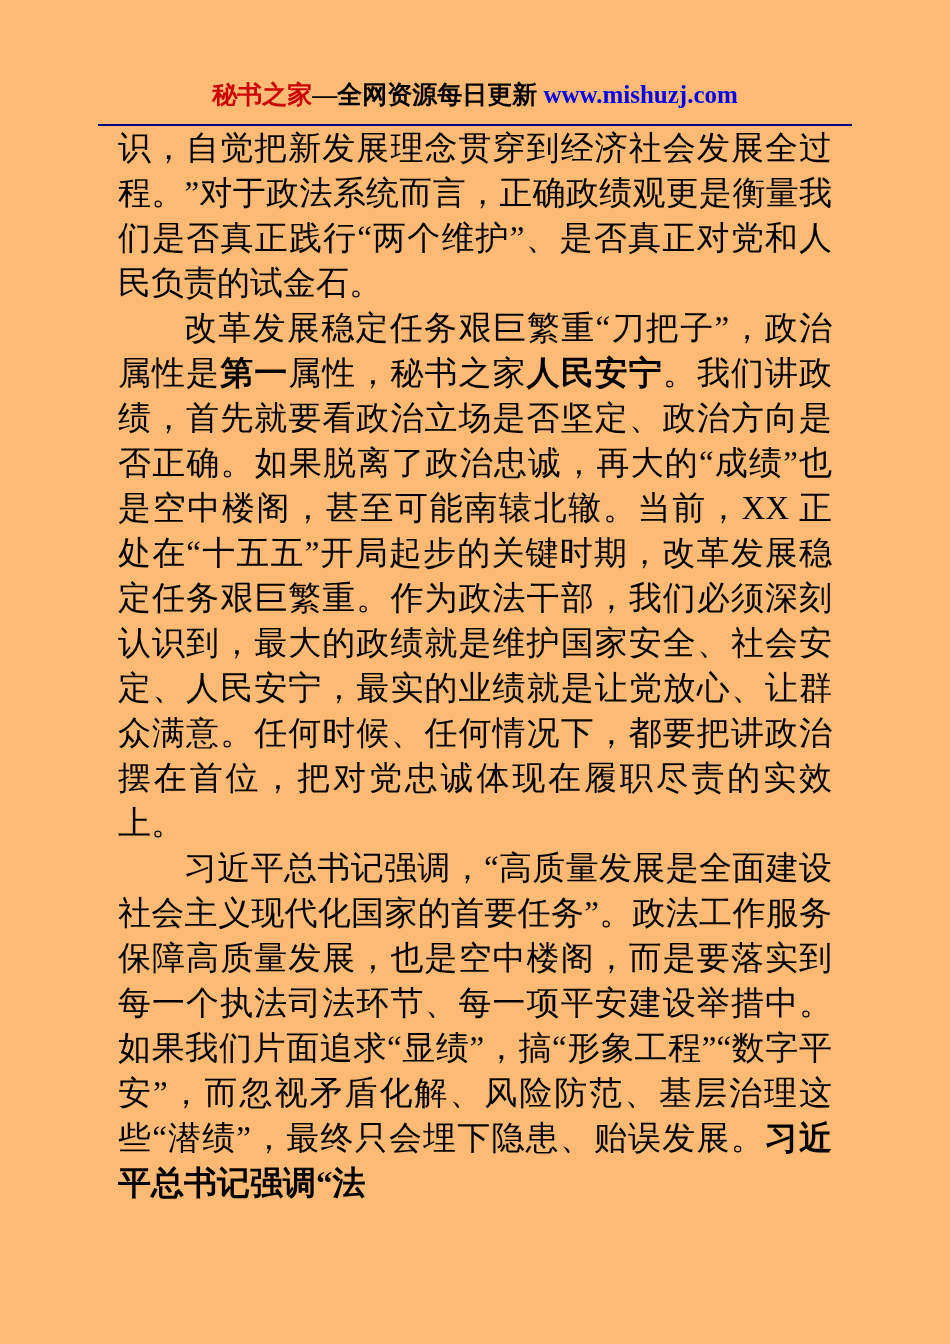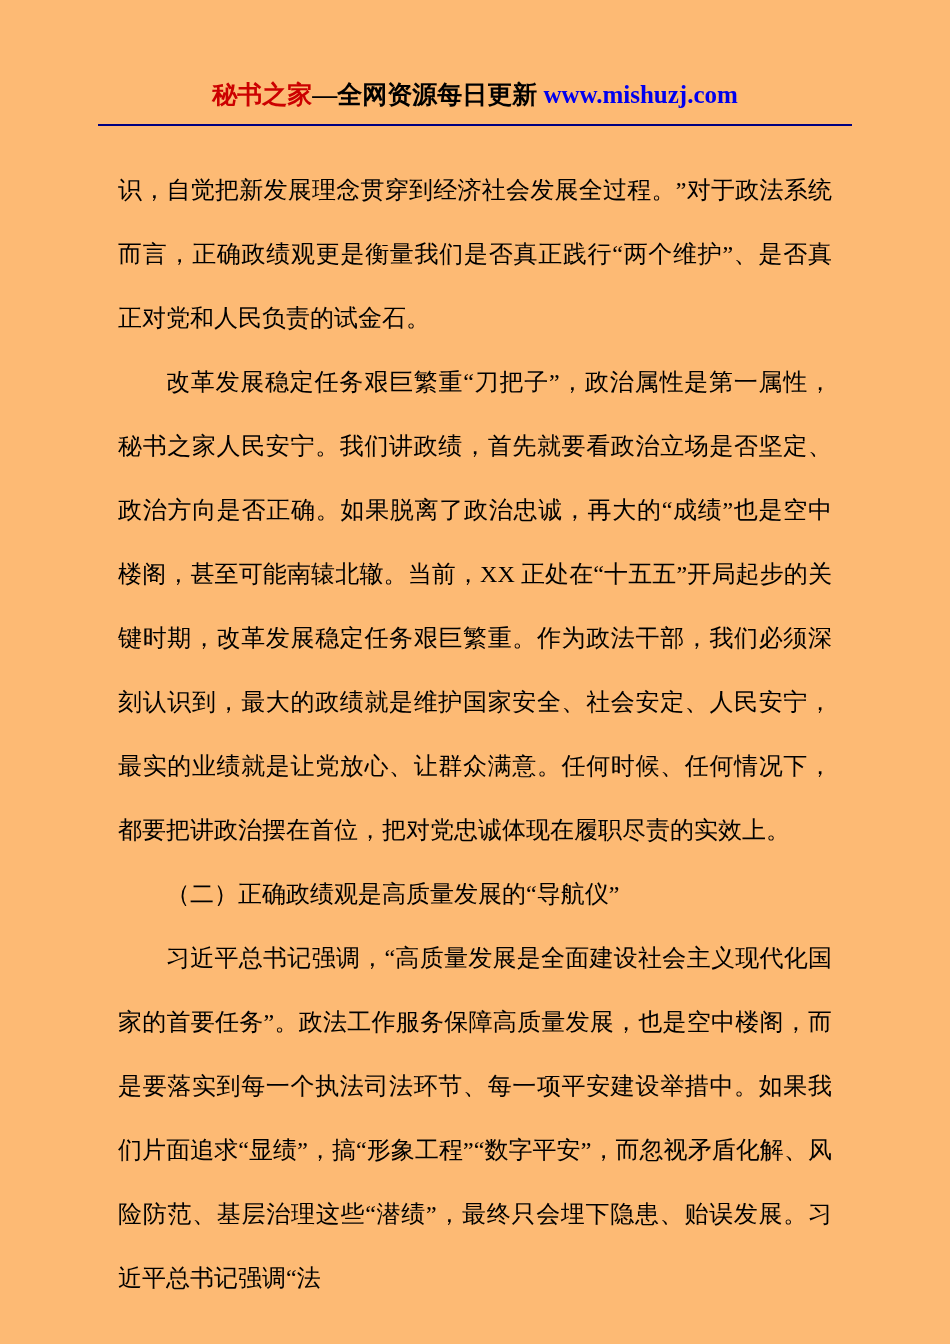--- a/index.html
+++ b/index.html
@@ -29,44 +29,42 @@
   .doc-header .brand { color: var(--brand-red); }
   .doc-header .tagline { color: #000000; }
   .doc-header .url { color: var(--link-blue); text-decoration: none; }
   .header-divider {
     border: none;
     border-bottom: 2px solid var(--divider);
     margin: 12px -20px 0 -20px;
     height: 0;
   }
   .doc-body {
-    margin-top: 32px;
-    font-size: 24px;
-    line-height: 64px;
+    font-size: 33px;
+    line-height: 45px;
     text-align: justify;
     text-justify: inter-ideograph;
   }
   .doc-body p {
     margin: 0;
     padding: 0;
   }
   .doc-body p.indent { text-indent: 2em; }
-  .doc-body .bold { font-weight: normal; }
+  .doc-body .bold { font-weight: bold; }
 </style>
 </head>
 <body>
 
 <div class="page">
 
   <div class="doc-header">
     <span class="brand">秘书之家</span><span class="tagline">—全网资源每日更新 </span><span class="url">www.mishuzj.com</span>
   </div>
 
   <div class="header-divider"></div>
 
   <div class="doc-body">
       <p><span>识，自觉把新发展理念贯穿到经济社会发展全过程。”对于政法系统而言，正确政绩观更是衡量我们是否真正践行“两个维护”、是否真正对党和人民负责的试金石。</span></p>
       <p class="indent"><span>改革发展稳定任务艰巨繁重“刀把子”，政治属性是</span><span class="bold">第一</span><span>属性，秘书之家</span><span class="bold">人民安宁</span><span>。我们讲政绩，首先就要看政治立场是否坚定、政治方向是否正确。如果脱离了政治忠诚，再大的“成绩”也是空中楼阁，甚至可能南辕北辙。当前，XX 正处在“十五五”开局起步的关键时期，改革发展稳定任务艰巨繁重。作为政法干部，我们必须深刻认识到，最大的政绩就是维护国家安全、社会安定、人民安宁，最实的业绩就是让党放心、让群众满意。任何时候、任何情况下，都要把讲政治摆在首位，把对党忠诚体现在履职尽责的实效上。</span></p>
-      <p class="indent"><span>（二）正确政绩观是高质量发展的“导航仪”</span></p>
       <p class="indent"><span>习近平总书记强调，“高质量发展是全面建设社会主义现代化国家的首要任务”。政法工作服务保障高质量发展，也是空中楼阁，而是要落实到每一个执法司法环节、每一项平安建设举措中。如果我们片面追求“显绩”，搞“形象工程”“数字平安”，而忽视矛盾化解、风险防范、基层治理这些“潜绩”，最终只会埋下隐患、贻误发展。</span><span class="bold">习近平总书记强调“法</span></p>
     </div>
 
 </div>
 
 </body></html>

